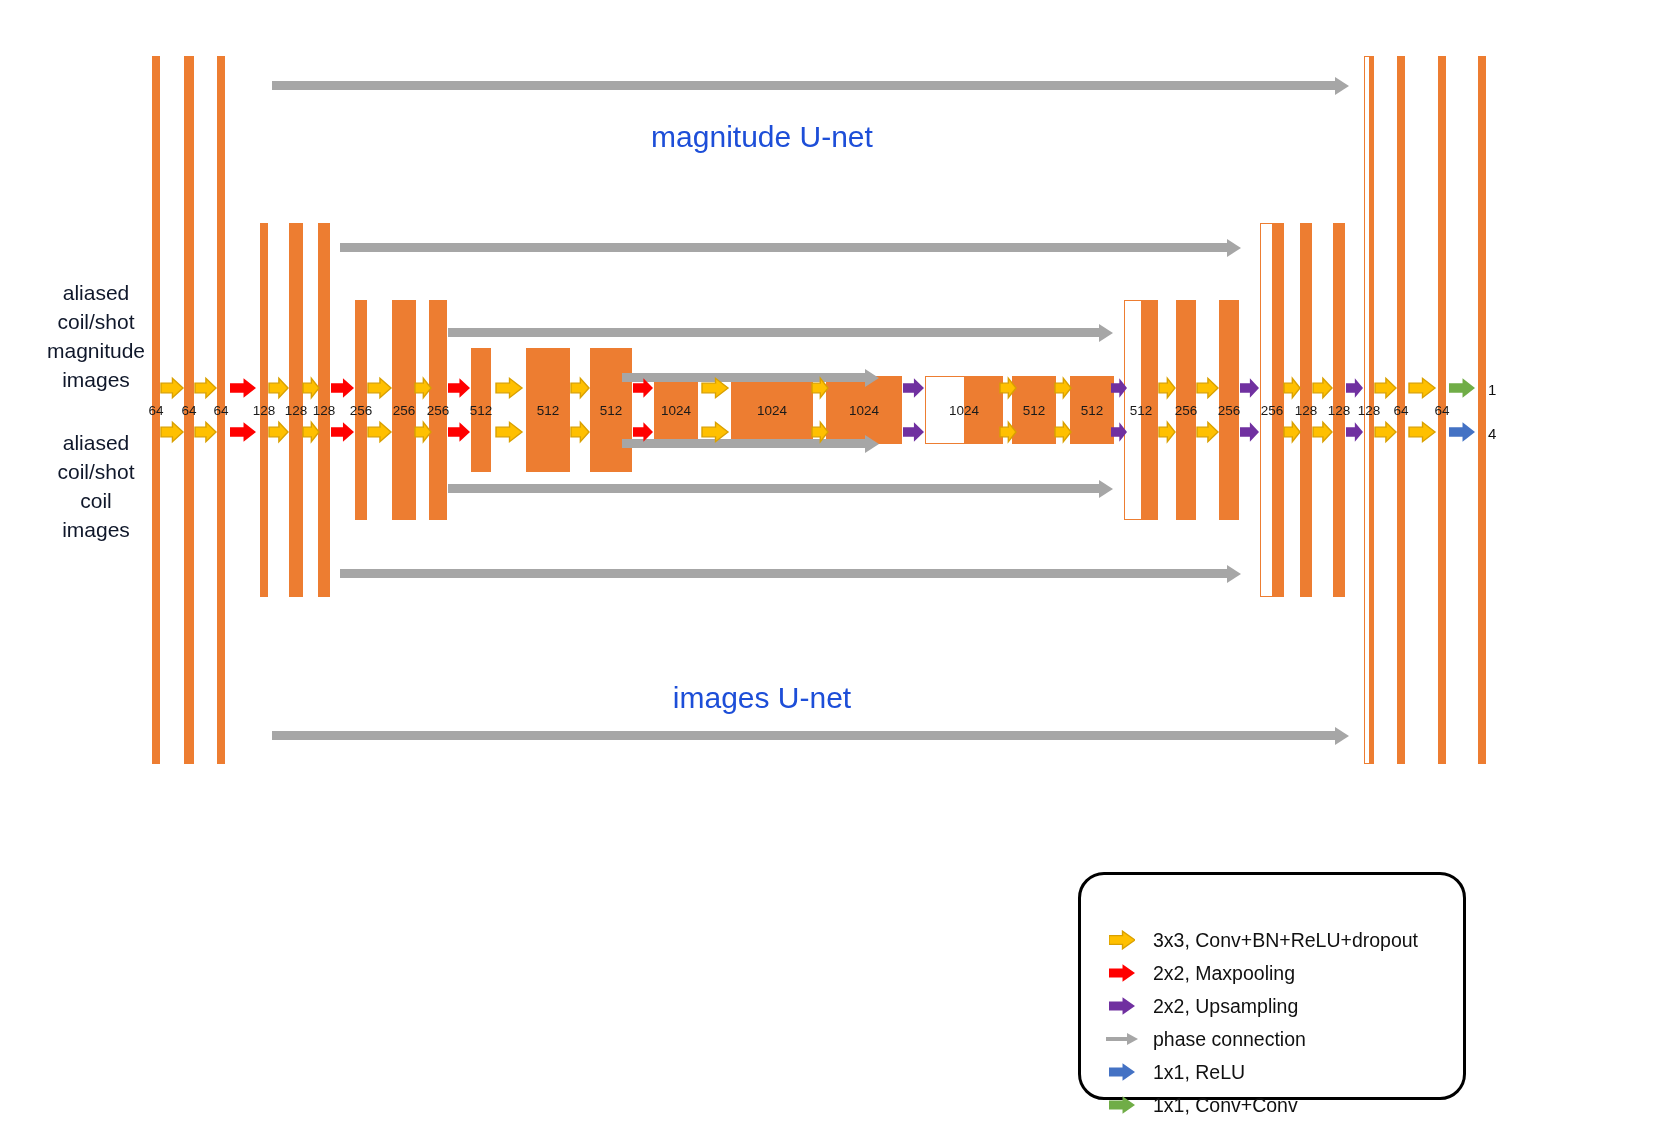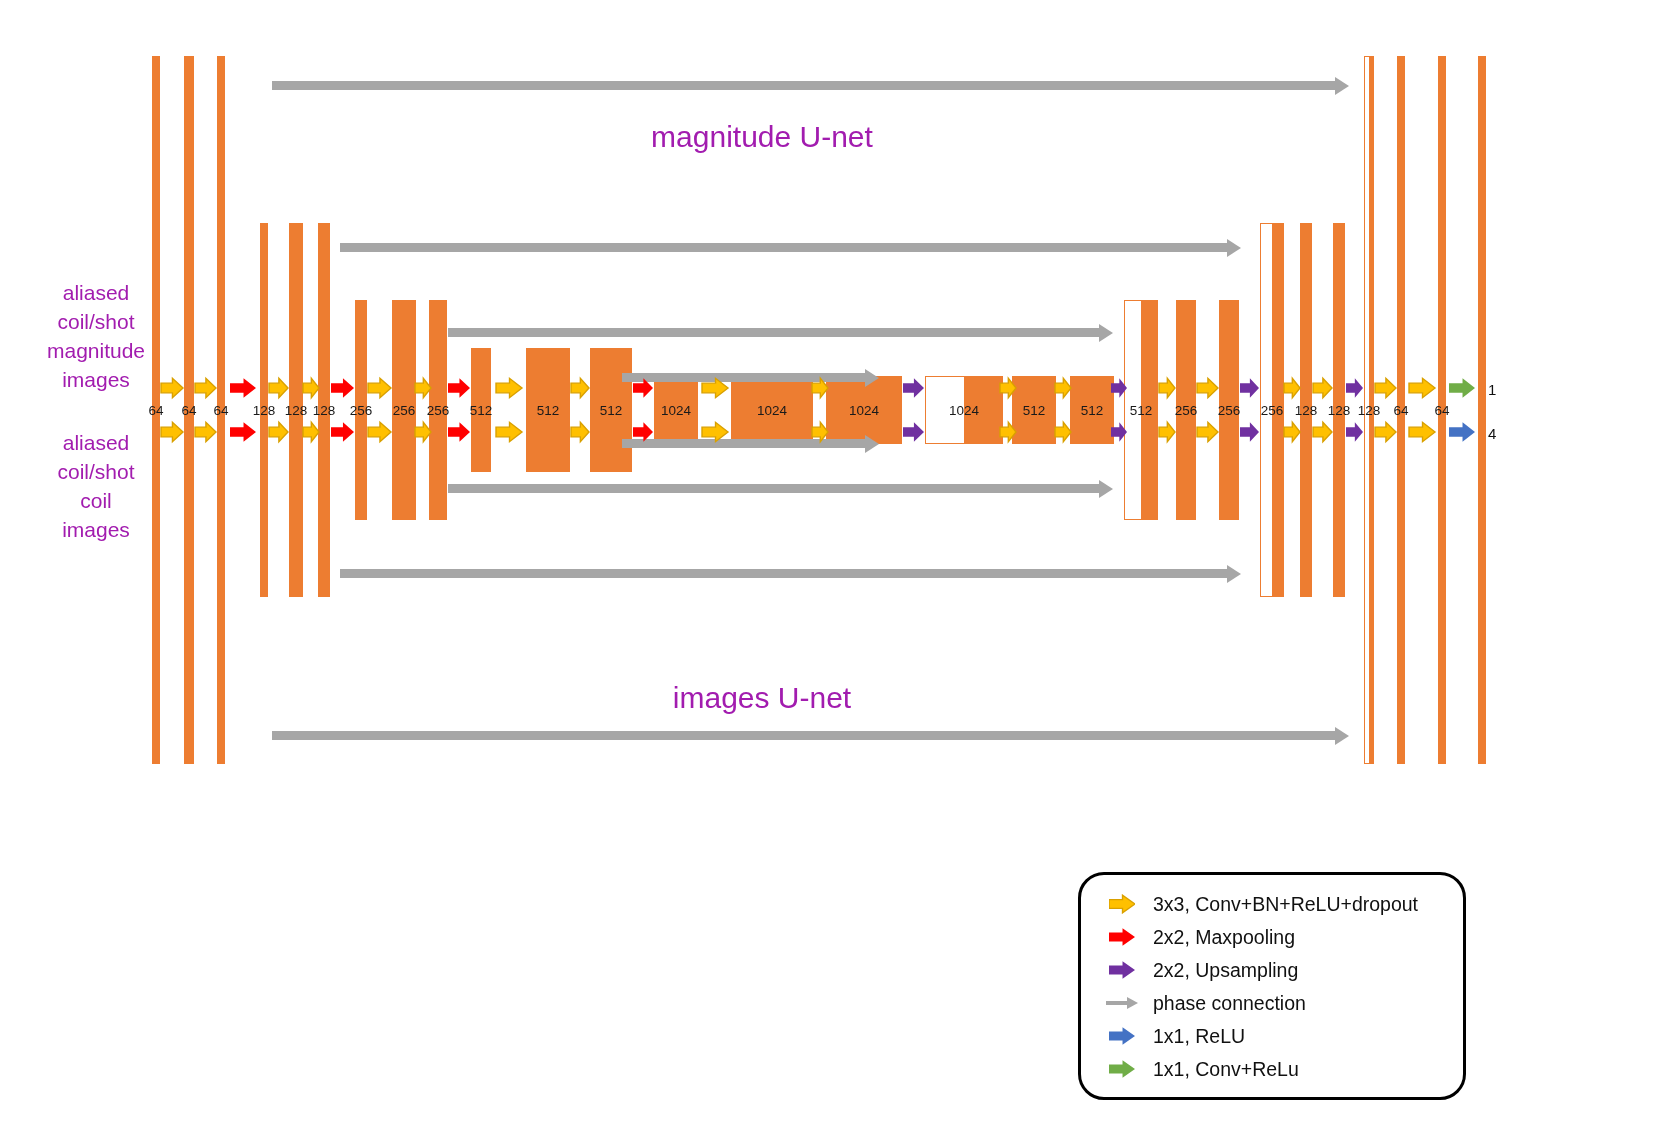--- a/index.html
+++ b/index.html
@@ -14,29 +14,29 @@
   .lbl{position:absolute;font-size:13.5px;color:#1a1a1a;text-align:center;white-space:nowrap;
        transform:translateX(-50%);font-family:"Liberation Sans",sans-serif;}
 
   .arw{position:absolute;}
   .arw svg{display:block;overflow:visible;}
 
   .skip{position:absolute;height:9px;background:#A6A6A6;}
   .skiphead{position:absolute;width:0;height:0;border-top:9px solid transparent;
             border-bottom:9px solid transparent;border-left:14px solid #A6A6A6;}
 
-  .side-text{position:absolute;font-size:21px;line-height:29px;text-align:center;color:#a21caf;
+  .side-text{position:absolute;font-size:21px;line-height:29px;text-align:center;color:#0f172a;
              transform:translateX(-50%);}
-  .net-title{position:absolute;font-size:30px;color:#a21caf;transform:translateX(-50%);white-space:nowrap;}
+  .net-title{position:absolute;font-size:30px;color:#1d4ed8;transform:translateX(-50%);white-space:nowrap;}
   .endnum{position:absolute;font-size:15px;color:#111;}
 
   
   #legend{position:absolute;left:1078px;top:872px;width:388px;height:228px;
           border:3px solid #000;border-radius:26px;background:#fff;box-sizing:border-box;}
-  .leg-row{position:absolute;left:24px;display:flex;align-items:center;gap:14px;height:26px;}
+  .leg-row{position:absolute;left:24px;display:flex;align-items:center;gap:14px;height:26px;margin-top:36px;}
   .leg-txt{font-size:19.5px;color:#111;white-space:nowrap;}
   .leg-ico{width:34px;height:24px;display:flex;align-items:center;justify-content:center;}
   .leg-ico svg{display:block;}
 </style>
 </head>
 <body>
 
 <div id="stage">
 
   <div id="bars">
@@ -449,17 +449,17 @@
   </svg>
         </span>
         <span class="leg-txt">1x1, ReLU</span>
       </div>
       <div class="leg-row" style="top: 181px;">
         <span class="leg-ico">
           <svg width="26" height="20" viewBox="0 0 26 20">
     <polygon points="0,5.6000000000000005 13.52,5.6000000000000005 13.52,1.2 26,10 13.52,18.799999999999997 13.52,14.399999999999999 0,14.399999999999999" fill="#70AD47" stroke="#70AD47" stroke-width="0"></polygon>
   </svg>
         </span>
-        <span class="leg-txt">1x1, Conv+ReLu</span>
+        <span class="leg-txt">1x1, Conv+Conv</span>
       </div>
     </div>
 
 </div>
 
 </body></html>

